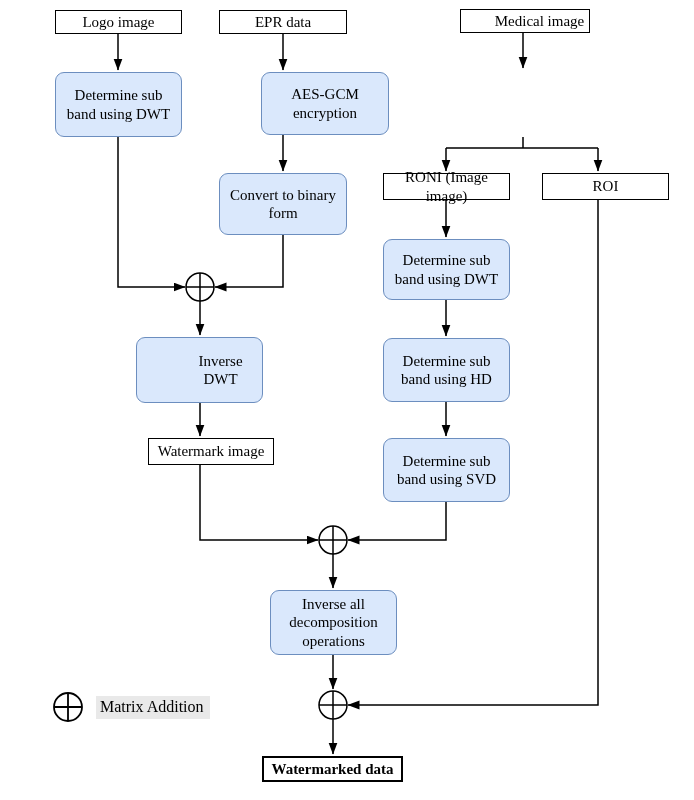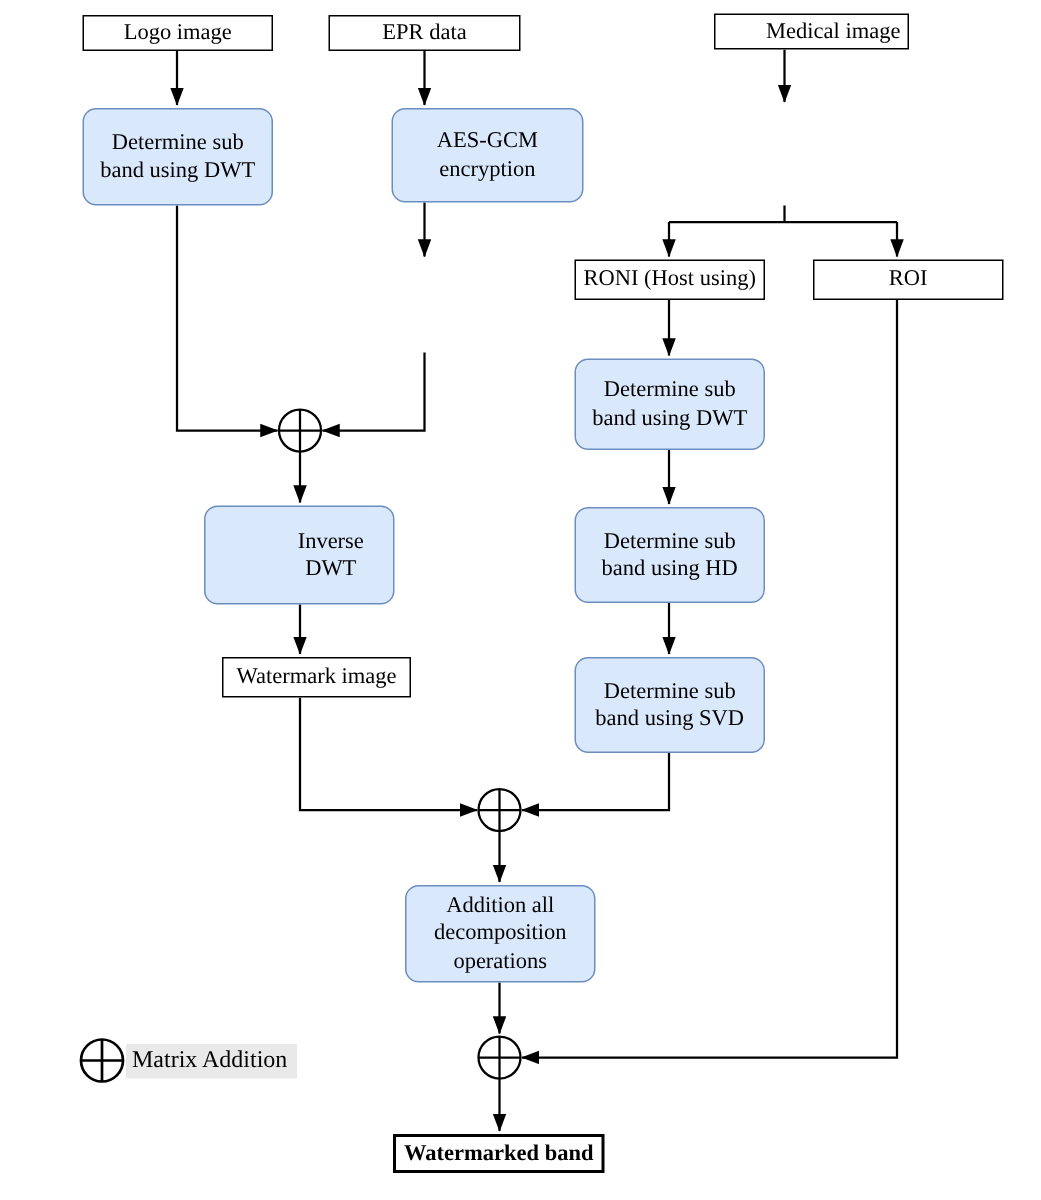--- a/index.html
+++ b/index.html
@@ -51,21 +51,21 @@
     border-width: 2px;
     font-weight: bold;
   }
 
   .legend {
     position: absolute;
     left: 52px;
     top: 690px;
     display: flex;
     align-items: center;
-    gap: 0;
+    gap: 12px;
     z-index: 2;
   }
   .legend .legend-label {
     background: var(--legend-bg, #e9e9e9);
     font-size: 16px;
     padding: 2px 6px 3px 4px;
     color: #000000;
   }
 </style>
 </head>
@@ -120,38 +120,40 @@
       </g>
       <g>
         <circle cx="333" cy="705" r="14"></circle>
         <path d="M333,691 V719 M319,705 H347" fill="none"></path>
       </g>
     </g>
   </svg>
 
   <div class="node io" style="left:55px;  top:10px;  width:127px; height:24px;">Logo image</div>
   <div class="node io" style="left:219px; top:10px;  width:128px; height:24px;">EPR data</div>
-  <div class="node io" style="left:476px; top:9px;   width:130px; height:24px;padding-left:29px;">Medical image</div>
-  <div class="node io" style="left:383px; top:173px; width:127px; height:27px;">RONI (Host using)</div>
+  <div class="node io" style="left:460px; top:9px;   width:130px; height:24px;padding-left:29px;">Medical image</div>
+  <div class="node io" style="left:383px; top:173px; width:127px; height:27px;">RONI (Image image)</div>
   <div class="node io" style="left:542px; top:173px; width:127px; height:27px;text-align:center;">ROI</div>
   <div class="node io" style="left:148px; top:438px; width:126px; height:27px;">Watermark image</div>
-  <div class="node io strong" style="left:262px; top:756px; width:141px; height:26px;">Watermarked band</div>
+  <div class="node io strong" style="left:262px; top:756px; width:141px; height:26px;">Watermarked data</div>
 
   <div class="node process" style="left:55px;  top:72px;  width:127px; height:65px;">Determine sub
 band using DWT</div>
   <div class="node process" style="left:219px; top:72px;  width:128px; height:63px;margin-left:42px;">AES-GCM
 encryption</div>
+  <div class="node process" style="left:219px; top:173px; width:128px; height:62px;">Convert to binary
+form</div>
   <div class="node process" style="left:383px; top:239px; width:127px; height:61px;">Determine sub
 band using DWT</div>
   <div class="node process" style="left:383px; top:338px; width:127px; height:64px;">Determine sub
 band using HD</div>
   <div class="node process" style="left:383px; top:438px; width:127px; height:64px;">Determine sub
 band using SVD</div>
   <div class="node process" style="left:136px; top:337px; width:127px; height:66px;padding-left:44px;">Inverse DWT</div>
-  <div class="node process" style="left:270px; top:590px; width:127px; height:65px;">Addition all
+  <div class="node process" style="left:270px; top:590px; width:127px; height:65px;">Inverse all
 decomposition
 operations</div>
 
   <div class="legend">
     <svg width="32" height="34" viewBox="0 0 32 34">
       <circle cx="16" cy="17" r="14" fill="#ffffff" stroke="#000000" stroke-width="1.8"></circle>
       <path d="M16,3 V31 M2,17 H30" stroke="#000000" stroke-width="1.8" fill="none"></path>
     </svg>
     <span class="legend-label">Matrix Addition</span>
   </div>

